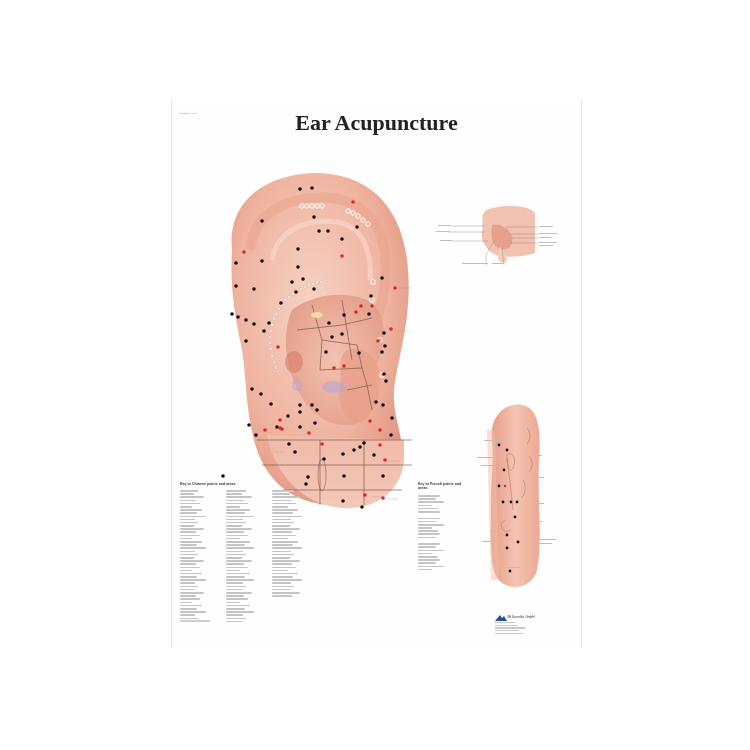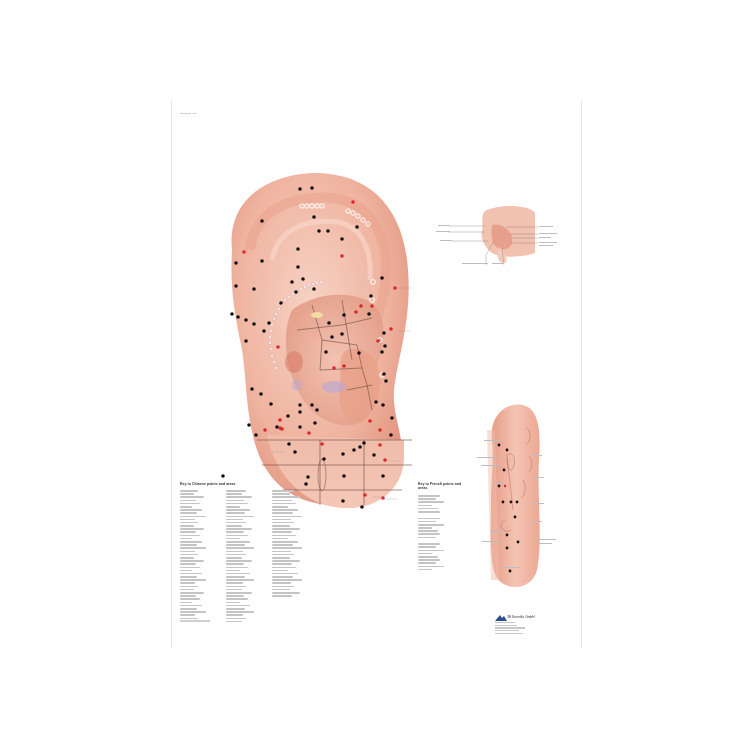--- a/index.html
+++ b/index.html
@@ -19,20 +19,21 @@
   .logo .brand{position:absolute;left:12px;top:1px;font-size:3.2px;color:#334;}
   .logo .addr{position:absolute;left:0;top:8px;display:flex;flex-direction:column;gap:1.4px;}
   .logo .addr span{display:block;height:1.3px;background:#c8c8c8;}
   .lbl{position:absolute;height:1.3px;background:#bdbdbd;}
 </style>
 </head>
 <body>
 
 <div class="poster">
   <div class="code">1001300 VC...</div>
+  <div class="title">Ear Acupuncture</div>
 
   <svg class="ear-wrap" viewBox="0 0 409 548" width="409" height="548">
     <defs>
       <radialGradient id="skin" cx="45%" cy="40%" r="70%">
         <stop offset="0%" stop-color="#f7d2c4"></stop>
         <stop offset="60%" stop-color="#efb4a0"></stop>
         <stop offset="100%" stop-color="#de8c76"></stop>
       </radialGradient>
       <radialGradient id="skin2" cx="50%" cy="50%" r="60%">
         <stop offset="0%" stop-color="#f3c2b1"></stop>

